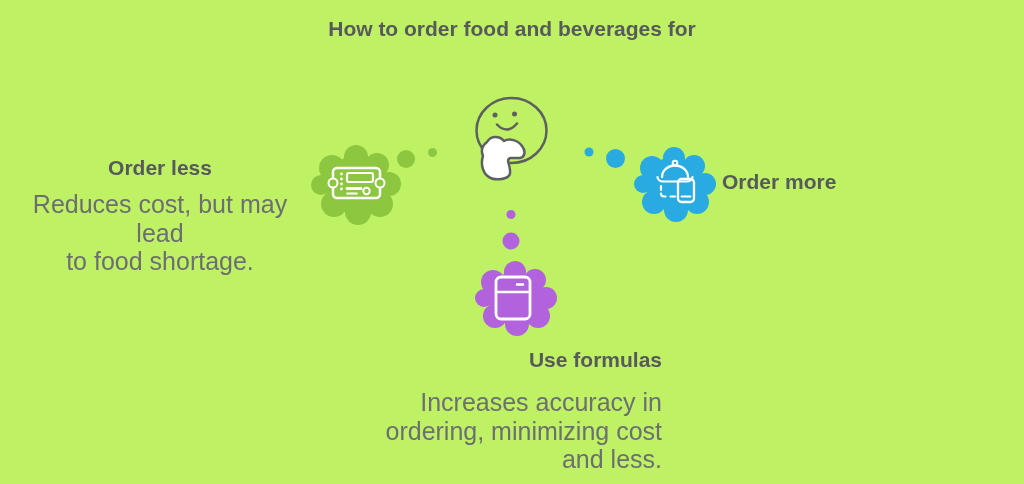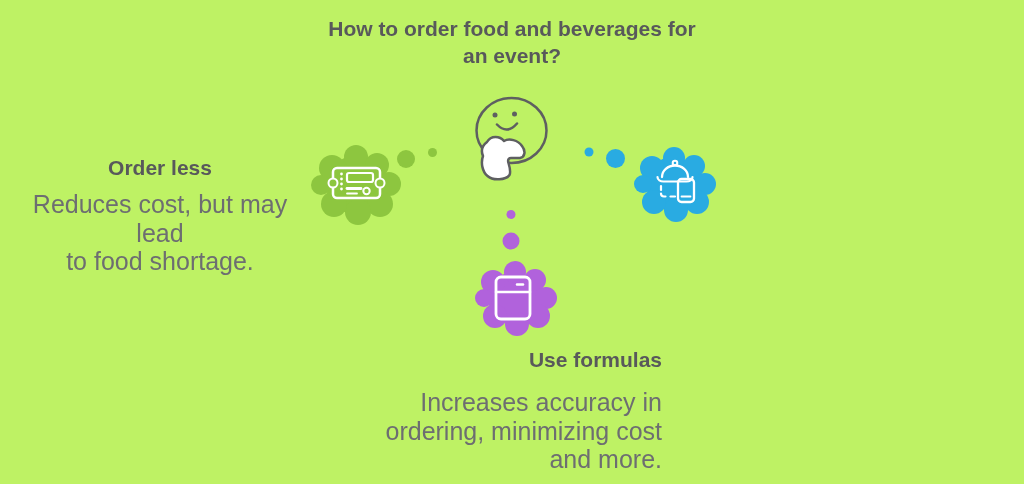--- a/index.html
+++ b/index.html
@@ -121,36 +121,36 @@
       <ellipse cx="511.5" cy="130.5" rx="35" ry="32.5"></ellipse>
       <circle cx="495" cy="115" r="2.5" stroke="none" fill="#5E5F61"></circle>
       <circle cx="514.5" cy="114" r="2.5" stroke="none" fill="#5E5F61"></circle>
       <path d="M497,124.5 Q507,135 517,123.5"></path>
       <path d="M487,142 C491,135 500,136 504,141 C509,138 518,140 522,146 C526,151 525,157 520,158 L511,158 C508.5,158 507.5,160 508.5,163 C510,168 511,172 509.5,175 C506,180 493,181 487.5,176 C482.5,172 480.5,163 483,156 C480.5,150 483,145 487,142 Z" fill="#FFFFFF"></path>
     </g>
   </svg>
 
   <div class="title">
     <div>How to order food and beverages for</div>
-    <div>an event?</div>
   </div>
 
   <div class="left-block">
     <div class="opt-heading">Order less</div>
     <div class="opt-body">
       <div>Reduces cost, but may lead</div>
       <div>to food shortage.</div>
     </div>
   </div>
 
   <div class="right-block">
+    <div class="opt-heading">Order more</div>
   </div>
 
   <div class="bottom-block">
     <div class="opt-heading">Use formulas</div>
     <div class="opt-body">
       <div>Increases accuracy in</div>
       <div>ordering, minimizing cost</div>
-      <div>and more.</div>
+      <div>and less.</div>
     </div>
   </div>
 
 </div>
 
 </body></html>

